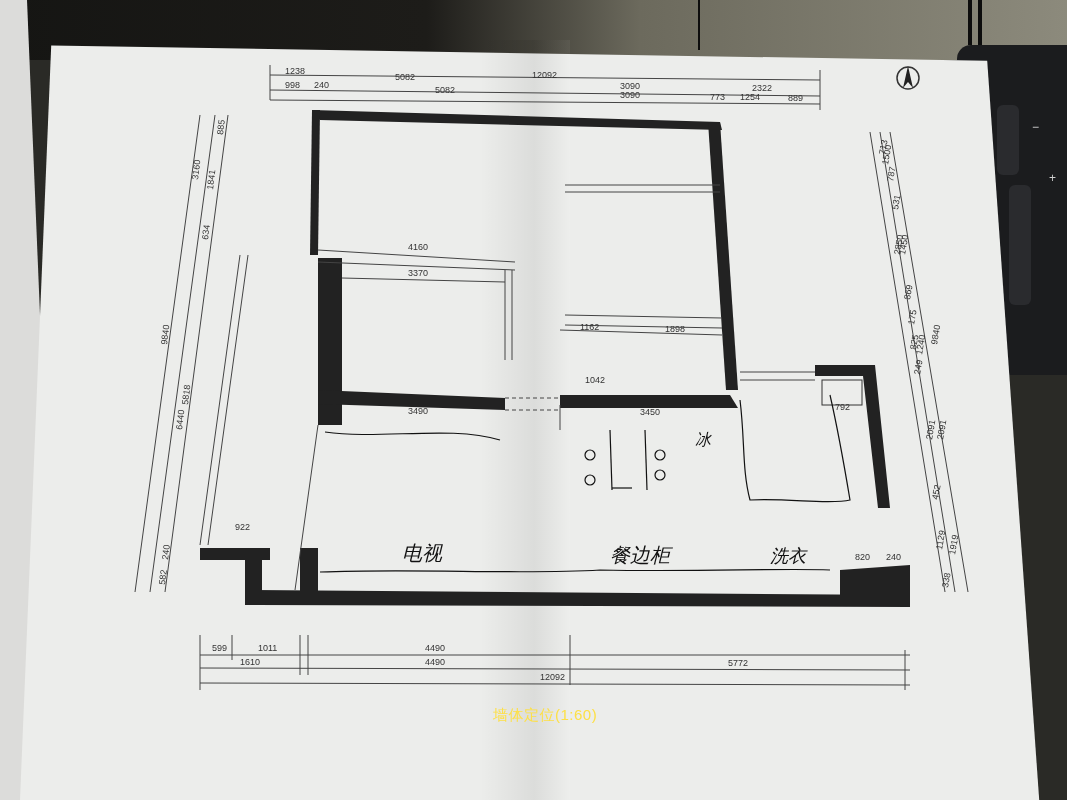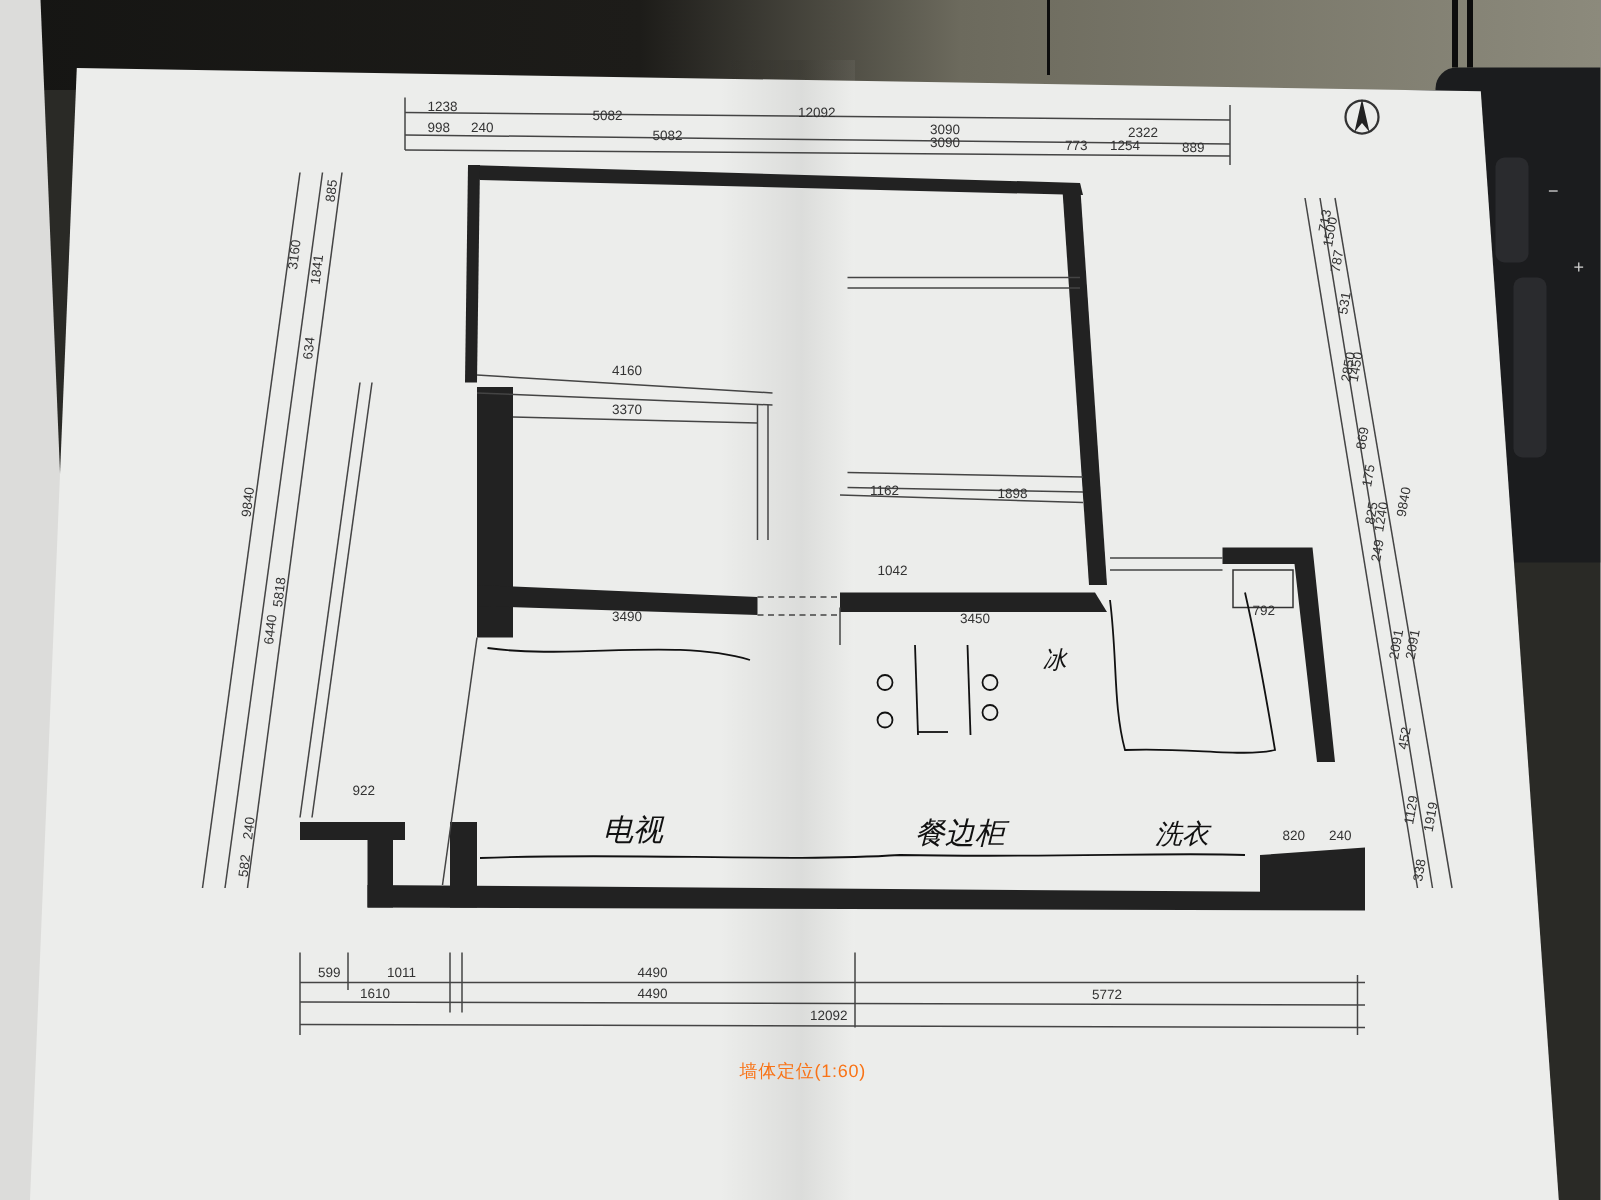--- a/index.html
+++ b/index.html
@@ -7,21 +7,21 @@
   .bg-top{position:absolute;left:0;top:0;width:1067px;height:60px;background:linear-gradient(90deg,#151513 0%,#1d1c19 40%,#6c6a5d 60%,#8c8a7c 100%);}
   .keyboard{position:absolute;right:0;top:45px;width:110px;height:330px;background:#1b1c1e;border-radius:14px 0 0 0;}
   .key{position:absolute;background:#2a2b2e;border-radius:6px;}
   .kbtxt{position:absolute;color:#cfcfcf;font-size:12px;}
   .cable{position:absolute;width:2px;background:#0d0d0d;}
   .page-left{position:absolute;left:0;top:0;width:60px;height:800px;background:#dcdcda;clip-path:polygon(0 0,45% 0,100% 100%,0 100%);}
   .paper{position:absolute;left:20px;top:30px;width:1040px;height:770px;background:#ecedeb;clip-path:polygon(3% 2%,93% 4%,98% 100%,0 100%);}
   .fold{position:absolute;left:480px;top:40px;width:90px;height:760px;background:linear-gradient(90deg,rgba(0,0,0,0) 0%,rgba(0,0,0,0.07) 60%,rgba(255,255,255,0.05) 100%);}
   svg{position:absolute;left:0;top:0;}
   .dim{font-size:9px;fill:#333;}
-  .title{position:absolute;left:493px;top:706px;font-size:12px;color:#f97316;letter-spacing:0.5px;}
+  .title{position:absolute;left:493px;top:706px;font-size:15px;color:#fde047;letter-spacing:0.5px;}
   .hand{font-size:20px;fill:#111;font-style:italic;}
 </style>
 </head>
 <body>
 
 <div class="bg-top"></div>
 <div class="cable" style="left:698px;top:0;height:50px;"></div>
 <div class="cable" style="left:968px;top:0;height:45px;width:4px;"></div>
 <div class="cable" style="left:978px;top:0;height:45px;width:4px;"></div>
 

